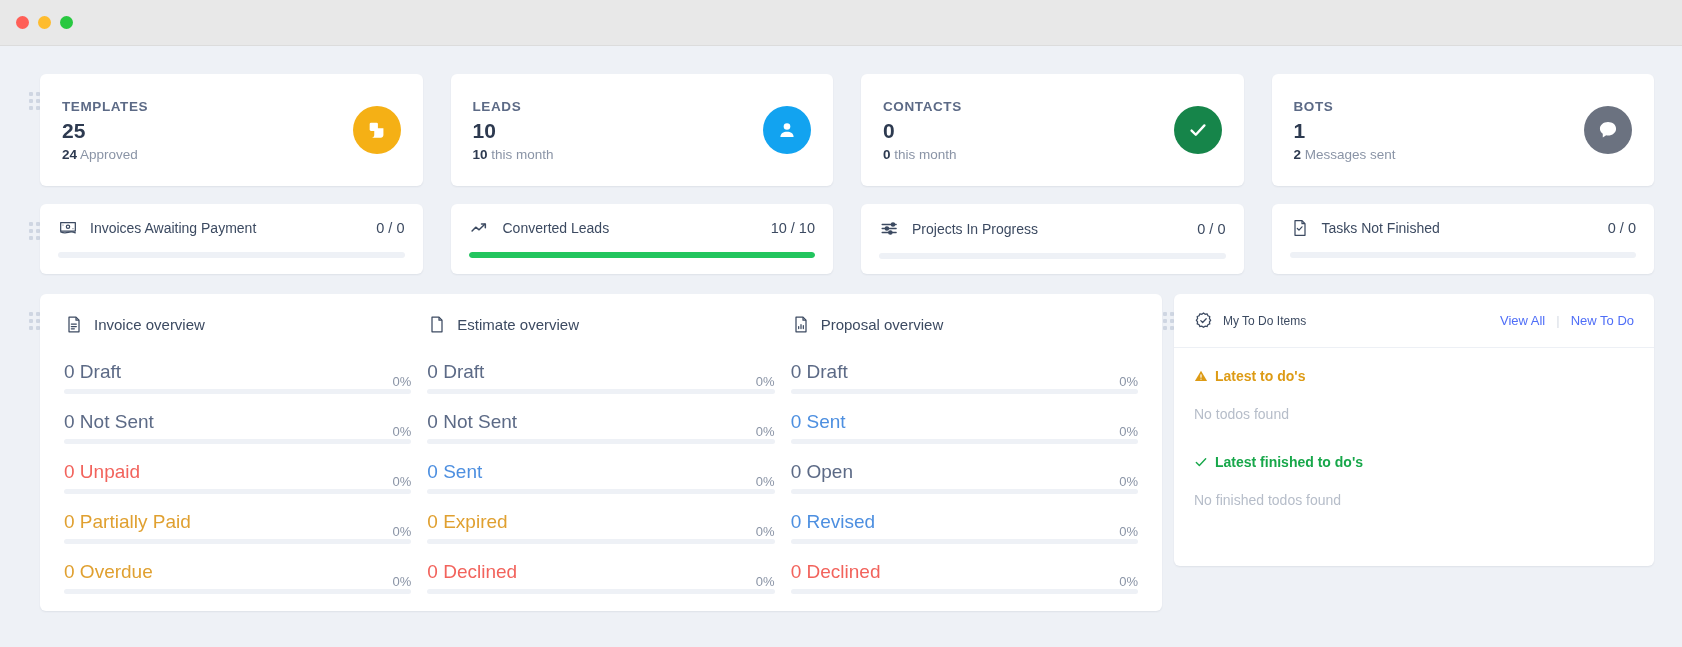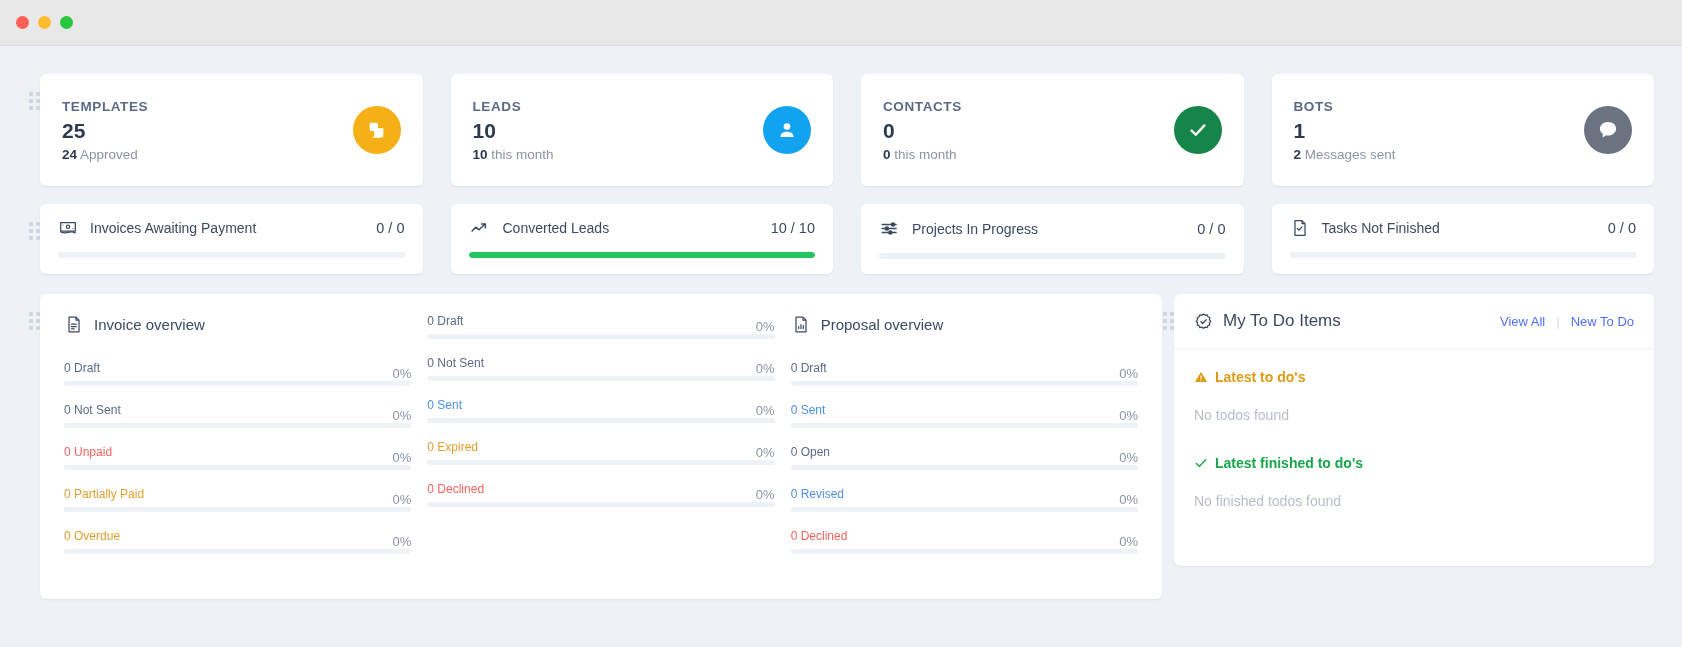--- a/index.html
+++ b/index.html
@@ -125,38 +125,38 @@
     min-height: 305px;
   }
   .ov-col { display: flex; flex-direction: column; }
   .ov-head { display: flex; align-items: center; gap: 10px; margin-bottom: 26px; }
   .ov-title { font-size: 15px; color: #3c4a61; }
   .ov-item { margin-bottom: 17px; }
   .ov-item-top {
     display: flex; align-items: baseline; justify-content: space-between;
     margin-bottom: 6px;
   }
-  .ov-item-label { font-size: 12px; }
+  .ov-item-label { font-size: 19px; }
   .ov-item-pct { font-size: 13px; color: #8a94a6; align-self: flex-end; margin-bottom: -6px; }
   .ov-bar { height: 5px; border-radius: 4px; background: #eef1f6; }
 
   .todo-wrap { flex: 0 0 492px; display: flex; align-items: flex-start; }
   .todo-card {
     flex: 1 1 auto;
     background: #fff;
     border-radius: 6px;
     box-shadow: 0 1px 2px rgba(16,30,54,.07);
     min-height: 272px;
   }
   .todo-head {
     display: flex; align-items: center;
     padding: 17px 20px;
     border-bottom: 1px solid #edf0f5;
   }
-  .todo-head-title { font-size: 17px; color: #3c4a61; margin-left: 10px; flex: 1 1 auto; }
+  .todo-head-title { font-size: 12px; color: #3c4a61; margin-left: 10px; flex: 1 1 auto; }
   .todo-links { display: flex; align-items: center; gap: 11px; font-size: 13px; }
   .todo-links a { color: #4f6ef7; text-decoration: none; }
   .todo-sep { color: #d7dce5; }
   .todo-body { padding: 20px 20px 18px 20px; }
   .todo-sec-title {
     display: flex; align-items: center; gap: 7px;
     font-size: 14px; font-weight: bold; margin-bottom: 22px;
   }
   .todo-sec-title.warn { color: #dd9b15; }
   .todo-sec-title.ok { color: #17a74a; }
@@ -377,20 +377,29 @@
             </div>
             <div class="ov-item">
               <div class="ov-item-top">
                 <span class="ov-item-label" style="color:#e0a030"><span>0</span> <span>Overdue</span></span>
                 <span class="ov-item-pct">0%</span>
               </div>
               <div class="ov-bar"></div>
             </div>
           </div>
           <div class="ov-col">
+            <div class="ov-head">
+              <span class="ic">
+                <svg width="20" height="21" viewBox="0 0 24 24" fill="none" stroke="#3c4a61" stroke-width="1.5" stroke-linejoin="round">
+                  <path d="M14.4 3.2H6v17.6h12V6.8z"></path>
+                  <path d="M14.4 3.2v3.6H18"></path>
+                </svg>
+              </span>
+              <span class="ov-title">Estimate overview</span>
+            </div>
             <div class="ov-item">
               <div class="ov-item-top">
                 <span class="ov-item-label" style="color:#5c6a86"><span>0</span> <span>Draft</span></span>
                 <span class="ov-item-pct">0%</span>
               </div>
               <div class="ov-bar"></div>
             </div>
             <div class="ov-item">
               <div class="ov-item-top">
                 <span class="ov-item-label" style="color:#5c6a86"><span>0</span> <span>Not Sent</span></span>

